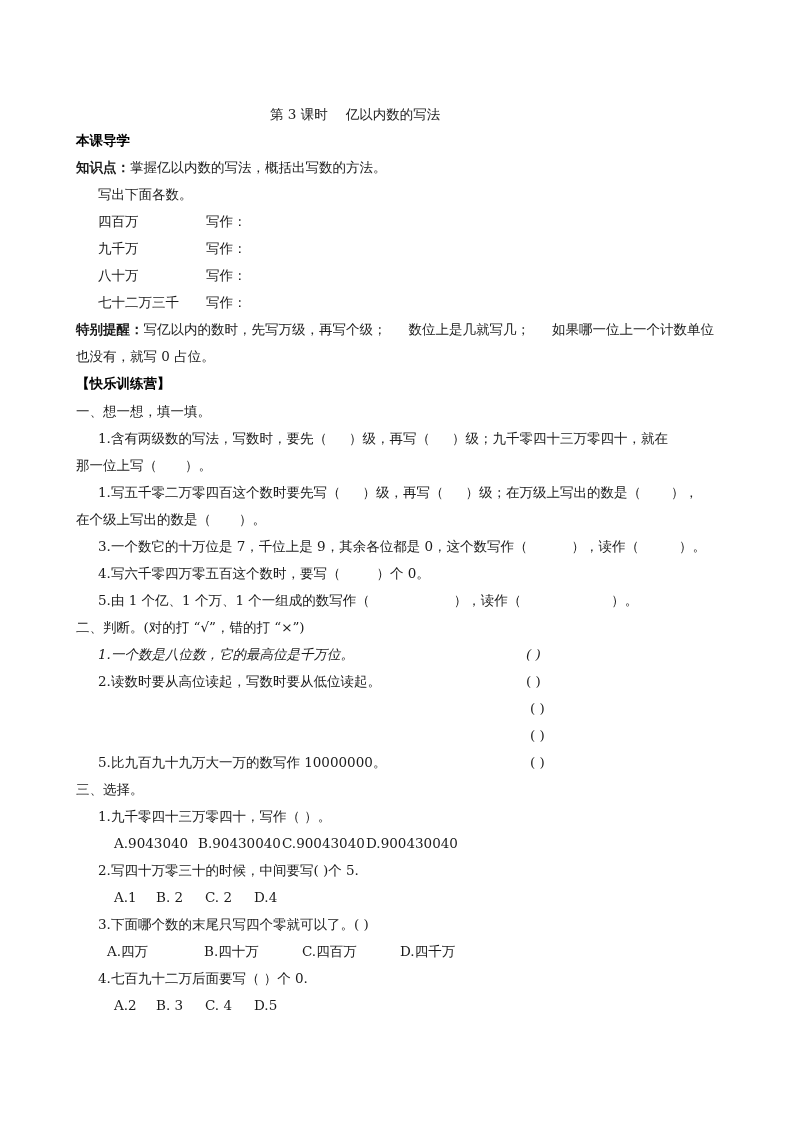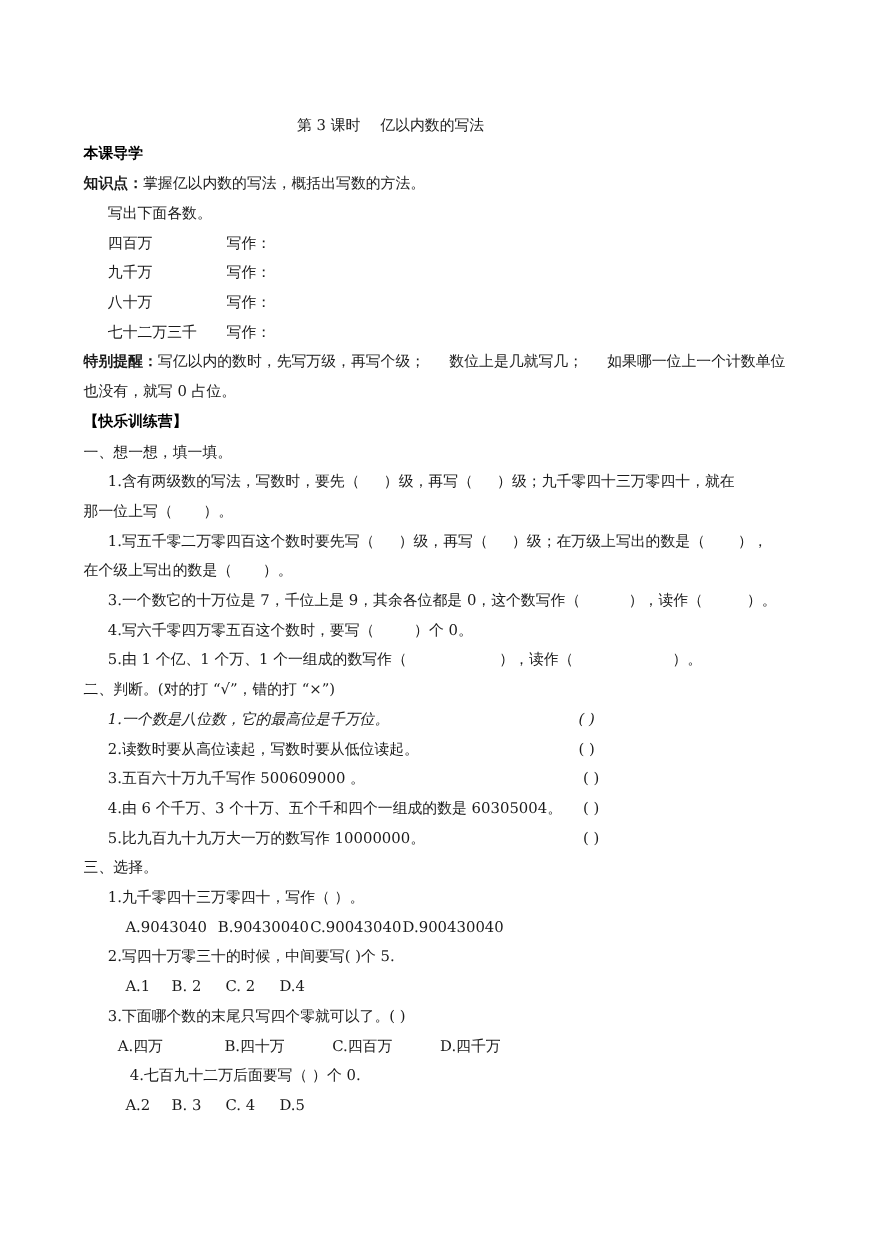--- a/index.html
+++ b/index.html
@@ -111,25 +111,23 @@
 
 <div class="line l1" style="top:645px; width:500px;font-style:italic;">
   <span>1.一个数是八位数，它的最高位是千万位。</span>
   <span class="judge-paren" style="left:428px;">(          )</span>
 </div>
 <div class="line l1" style="top:672px; width:500px;">
   <span>2.读数时要从高位读起，写数时要从低位读起。</span>
   <span class="judge-paren" style="left:428px;">(          )</span>
 </div>
 <div class="line l1" style="top:699px; width:500px;">
-  <span>3.五百六十万九千写作 500609000 。</span>
   <span class="judge-paren" style="left:432px;">(          )</span>
 </div>
 <div class="line l1" style="top:726px; width:500px;">
-  <span>4.由 6 个千万、3 个十万、五个千和四个一组成的数是 60305004。</span>
   <span class="judge-paren" style="left:432px;">(          )</span>
 </div>
 <div class="line l1" style="top:753px; width:500px;">
   <span>5.比九百九十九万大一万的数写作 10000000。</span>
   <span class="judge-paren" style="left:432px;">(          )</span>
 </div>
 
 <div class="line l0" style="top:780px;">三、选择。</div>
 
 <div class="line l1" style="top:807px;">1.九千零四十三万零四十，写作（    ）。</div>
@@ -140,16 +138,16 @@
 <div class="line l1" style="top:861px;">2.写四十万零三十的时候，中间要写(       )个 5.</div>
 <div class="line" style="top:888px; left:114px;">
   <span class="opt" style="width:42px;">A.1</span><span class="opt" style="width:49px;">B. 2</span><span class="opt" style="width:49px;">C. 2</span><span class="opt">D.4</span>
 </div>
 
 <div class="line l1" style="top:915px;">3.下面哪个数的末尾只写四个零就可以了。(       )</div>
 <div class="line" style="top:942px; left:107px;">
   <span class="opt" style="width:97px;">A.四万</span><span class="opt" style="width:98px;">B.四十万</span><span class="opt" style="width:98px;">C.四百万</span><span class="opt">D.四千万</span>
 </div>
 
-<div class="line l1" style="top:969px;margin-left:20px;">4.七百九十二万后面要写（    ）个 0.</div>
+<div class="line l1" style="top:969px;">4.七百九十二万后面要写（    ）个 0.</div>
 <div class="line" style="top:996px; left:114px;">
   <span class="opt" style="width:42px;">A.2</span><span class="opt" style="width:49px;">B. 3</span><span class="opt" style="width:49px;">C. 4</span><span class="opt">D.5</span>
 </div>
 
 </body></html>

